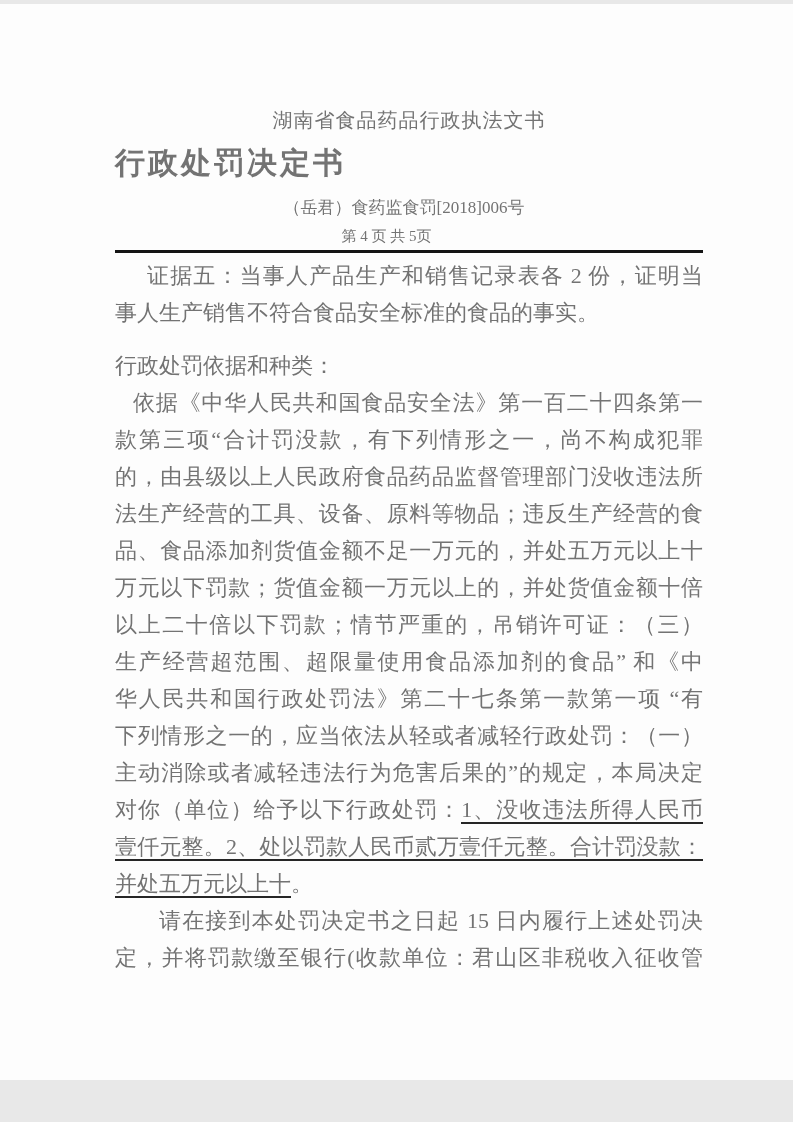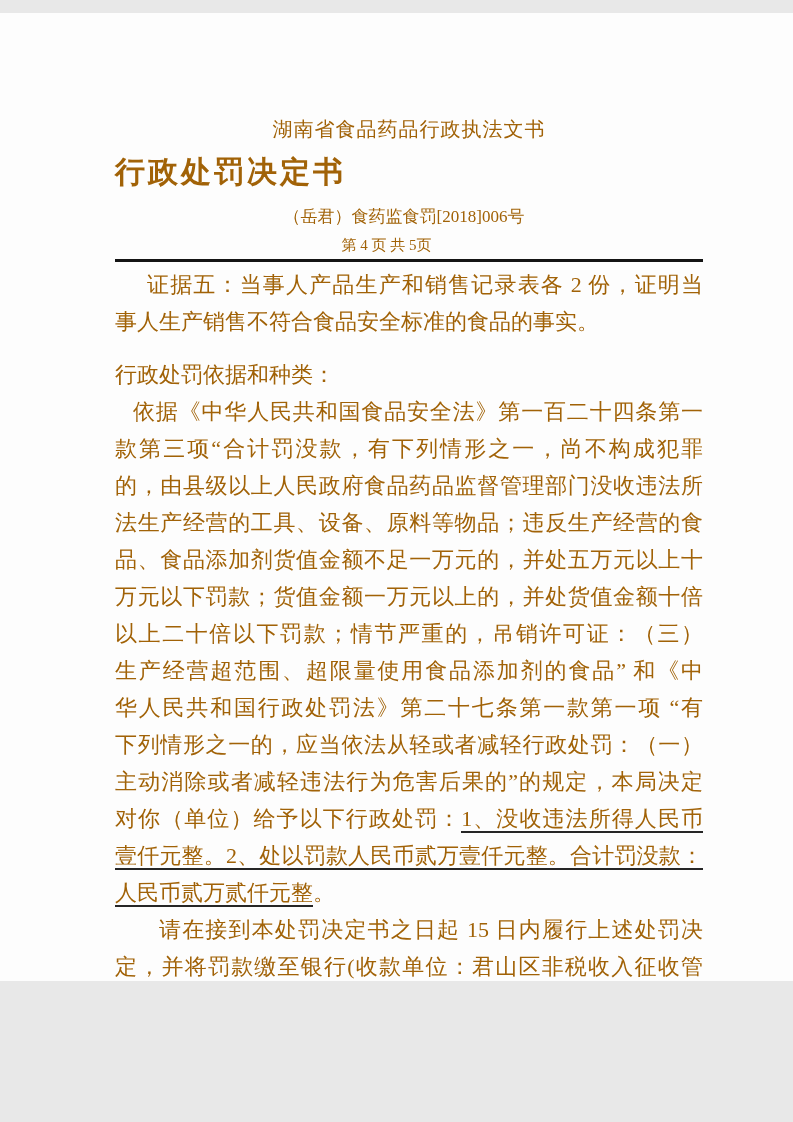--- a/index.html
+++ b/index.html
@@ -3,24 +3,24 @@
 <meta charset="utf-8">
 <style>
   html, body {
     margin: 0;
     padding: 0;
     background: #e8e8e8;
   }
   .page {
     position: relative;
     width: 793px;
-    height: 968px;
-    margin: 13px auto;
+    height: 1076px;
+    margin: 4px auto;
     background: #fdfdfd;
-    color: #a16207;
+    color: #737373;
     font-family: "Liberation Serif", "DejaVu Serif", serif;
     overflow: hidden;
     box-sizing: border-box;
   }
   .content {
     position: absolute;
     left: 115px;
     top: 0;
     width: 588px;
   }
@@ -96,18 +96,18 @@
         <div class="line just"><span>法生产经营的工具、设备、原料等物品；违反生产经营的食</span></div>
         <div class="line just"><span>品、食品添加剂货值金额不足一万元的，并处五万元以上十</span></div>
         <div class="line just"><span>万元以下罚款；货值金额一万元以上的，并处货值金额十倍</span></div>
         <div class="line just"><span>以上二十倍以下罚款；情节严重的，吊销许可证：（三）</span></div>
         <div class="line just"><span>生产经营超范围、超限量使用食品添加剂的食品” 和《中</span></div>
         <div class="line just"><span>华人民共和国行政处罚法》第二十七条第一款第一项 “有</span></div>
         <div class="line just"><span>下列情形之一的，应当依法从轻或者减轻行政处罚：（一）</span></div>
         <div class="line just"><span>主动消除或者减轻违法行为危害后果的”的规定，本局决定</span></div>
         <div class="line just"><span>对你（单位）给予以下行政处罚：</span><span class="ul">1、没收违法所得人民币</span></div>
         <div class="line just"><span class="ul">壹仟元整。2、处以罚款人民币贰万壹仟元整。合计罚没款：</span></div>
-        <div class="line"><span class="ul">人民币贰万贰仟元整</span><span>。</span></div>
+        <div class="line"><span class="ul">并处五万元以上十</span><span>。</span></div>
         <div class="line just" style="padding-left: 44px;"><span>请在接到本处罚决定书之日起 15 日内履行上述处罚决</span></div>
         <div class="line just"><span>定，并将罚款缴至银行(收款单位：君山区非税收入征收管</span></div>
       </div>
   </div>
 </div>
 
 </body></html>

